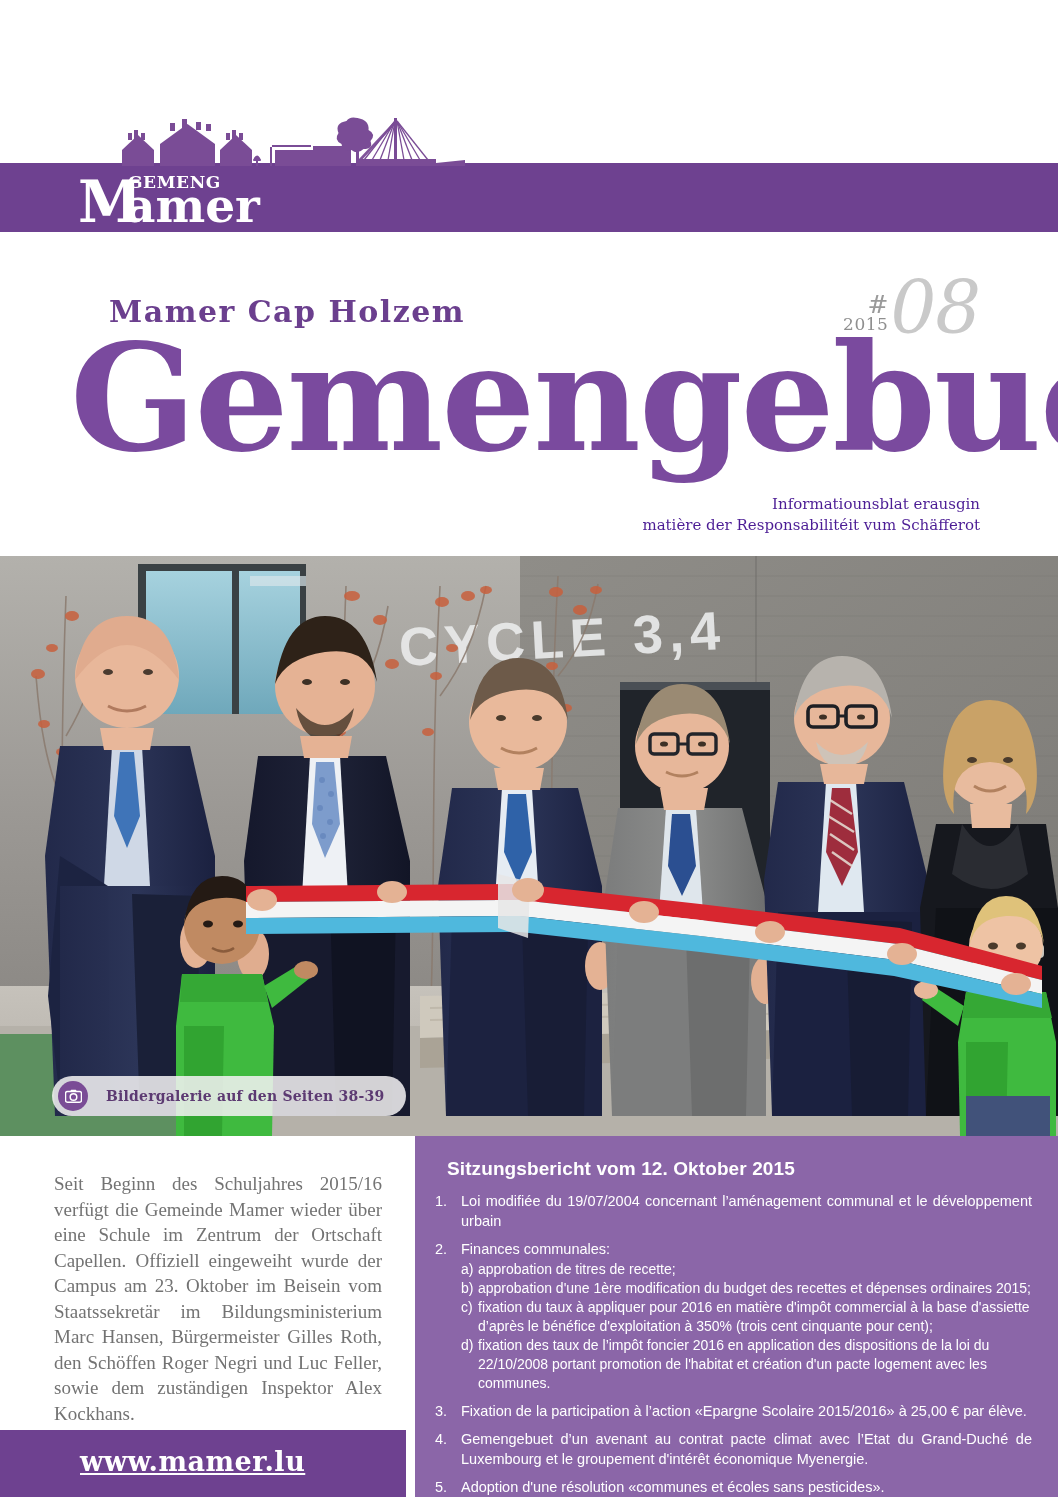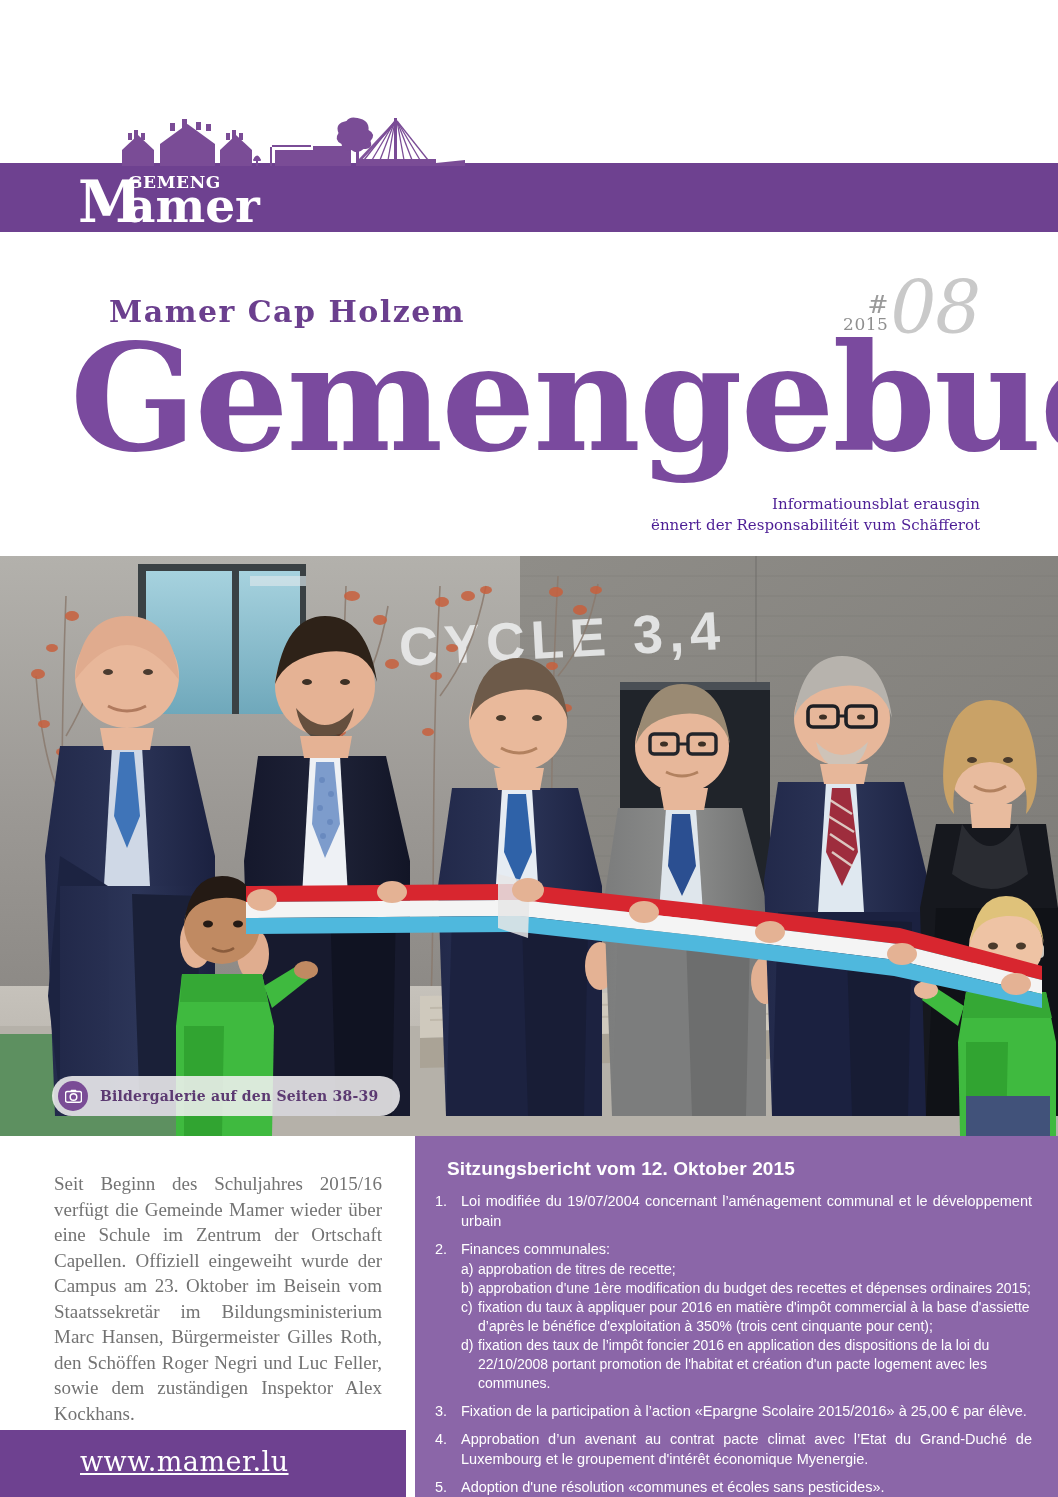--- a/index.html
+++ b/index.html
@@ -138,20 +138,21 @@
   
   #gallery-badge {
     position: absolute;
     left: 52px; top: 1076px;
     height: 40px;
     display: flex;
     align-items: center;
     padding: 0 22px 0 6px;
     border-radius: 20px;
     background: rgba(243,242,243,0.86);
+    gap: 6px;
   }
   #gallery-badge-icon {
     width: 30px; height: 30px;
     border-radius: 50%;
     background: #7A4C96;
     display: flex;
     align-items: center;
     justify-content: center;
     flex: 0 0 auto;
     margin-right: 12px;
@@ -227,21 +228,21 @@
     position: absolute;
     left: 0; top: 1430px;
     width: 406px;
     height: 67px;
     background: #6E4190;
   }
   #footer-url {
     position: absolute;
     left: 80px; top: 16px;
     font-family: "DejaVu Serif", serif;
-    font-weight: normal;
+    font-weight: bold;
     font-size: 27px;
     letter-spacing: 0.5px;
     color: #ffffff;
     white-space: nowrap;
   }
 </style>
 </head>
 <body>
 
 <div id="masthead">
@@ -316,21 +317,21 @@
       <span id="issue-hash">#</span>
       <span id="issue-year">2015</span>
     </div>
     <div id="issue-number">08</div>
   </div>
 
   <div id="masthead-title">Gemengebuet</div>
 
   <div id="subtitle">
     <div>Informatiounsblat erausgin</div>
-    <div>ënnert der Responsabilitéit vum Schäfferot</div>
+    <div>matière der Responsabilitéit vum Schäfferot</div>
   </div>
 </div>
 
 <div id="photo">
   <svg id="photo-svg" viewBox="0 0 1058 580" preserveAspectRatio="none">
     <defs>
       <linearGradient id="wallGrad" x1="0" y1="0" x2="0" y2="1">
         <stop offset="0%" stop-color="#b3b1ac"></stop>
         <stop offset="55%" stop-color="#9b9894"></stop>
         <stop offset="100%" stop-color="#8a8783"></stop>
@@ -672,21 +673,21 @@
       </div>
       <div class="agenda-item justified">
         <div class="agenda-marker">3.</div>
         <div class="agenda-body">
           <div>Fixation de la participation à l’action «Epargne Scolaire 2015/2016» à 25,00 € par élève.</div>
         </div>
       </div>
       <div class="agenda-item justified">
         <div class="agenda-marker">4.</div>
         <div class="agenda-body">
-          <div>Approbation d’un avenant au contrat pacte climat avec l’Etat du Grand-Duché de Luxembourg et le groupement d'intérêt économique Myenergie.</div>
+          <div>Gemengebuet d’un avenant au contrat pacte climat avec l’Etat du Grand-Duché de Luxembourg et le groupement d'intérêt économique Myenergie.</div>
         </div>
       </div>
       <div class="agenda-item justified">
         <div class="agenda-marker">5.</div>
         <div class="agenda-body">
           <div>Adoption d'une résolution «communes et écoles sans pesticides».</div>
         </div>
       </div>
     </div>
 </div>

